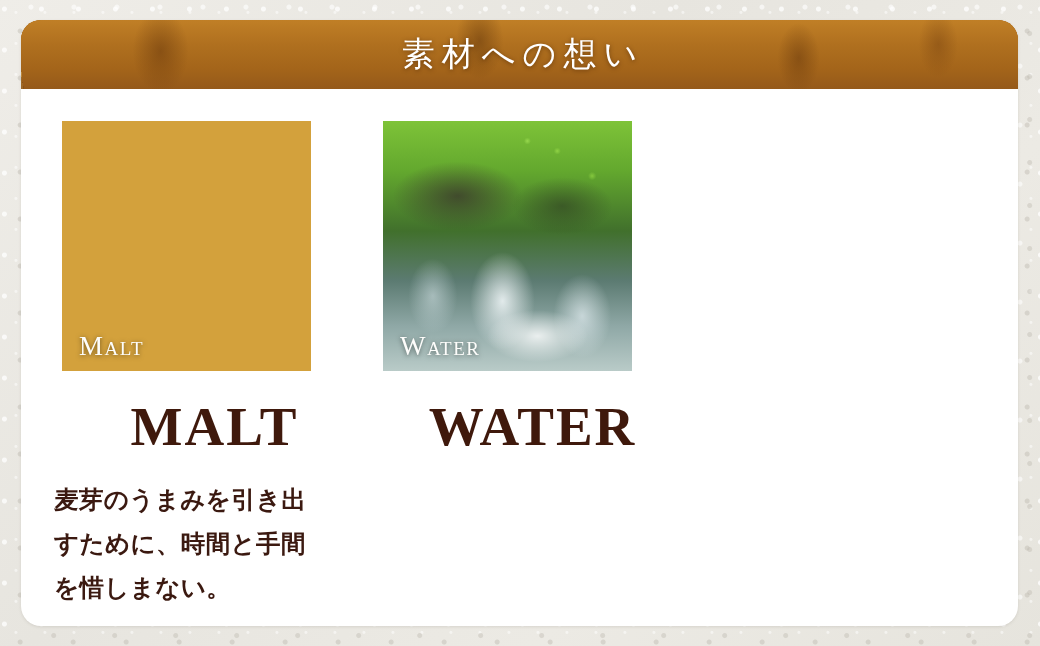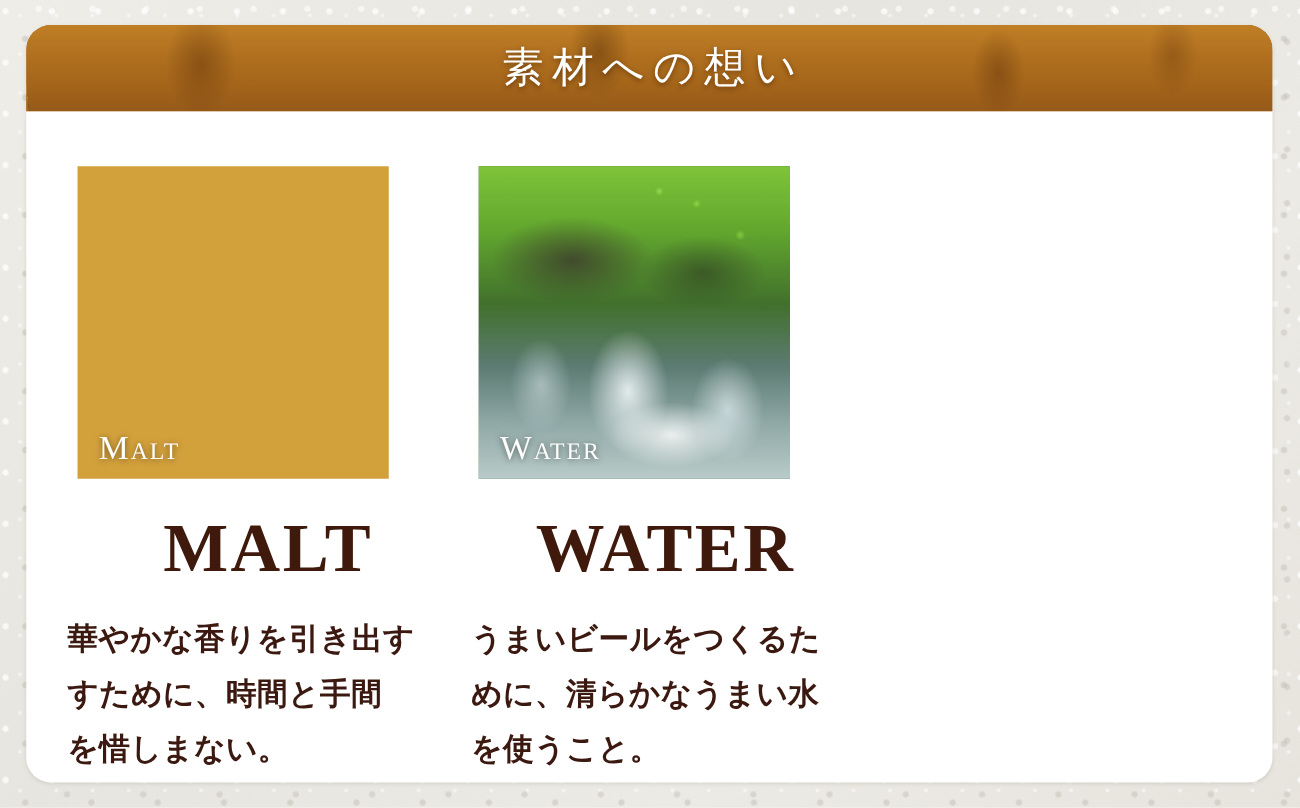--- a/index.html
+++ b/index.html
@@ -73,21 +73,20 @@
     text-indent: 7px;
     color: #ffffff;
     text-shadow: 0 1px 4px rgba(60,28,4,.55);
   }
 
   
   .columns {
     display: flex;
     padding: 32px 20px 0 41px;
     gap: 0;
-    margin-top: 12px;
   }
   .col { width: 305px; }
   .col + .col { margin-left: 13px; }
 
   
   .photo {
     position: relative;
     width: 249px;
     height: 250px;
     overflow: hidden;
@@ -201,30 +200,27 @@
     <div class="banner-title">素材への想い</div>
   </div>
 
   <div class="columns">
 
     <div class="col">
       <div class="photo photo-malt">
         <div class="photo-label">Malt</div>
       </div>
       <div class="heading">MALT</div>
-      <div class="body-text">華やかな香りを引き出す
+      <div class="body-text">麦芽のうまみを引き出
 すために、時間と手間
 を惜しまない。</div>
     </div>
 
 
     <div class="col">
       <div class="photo photo-water">
         <div class="photo-label">Water</div>
       </div>
       <div class="heading">WATER</div>
-      <div class="body-text">うまいビールをつくるた
-めに、清らかなうまい水
-を使うこと。</div>
     </div>
 
   </div>
 </div>
 
 </body></html>

